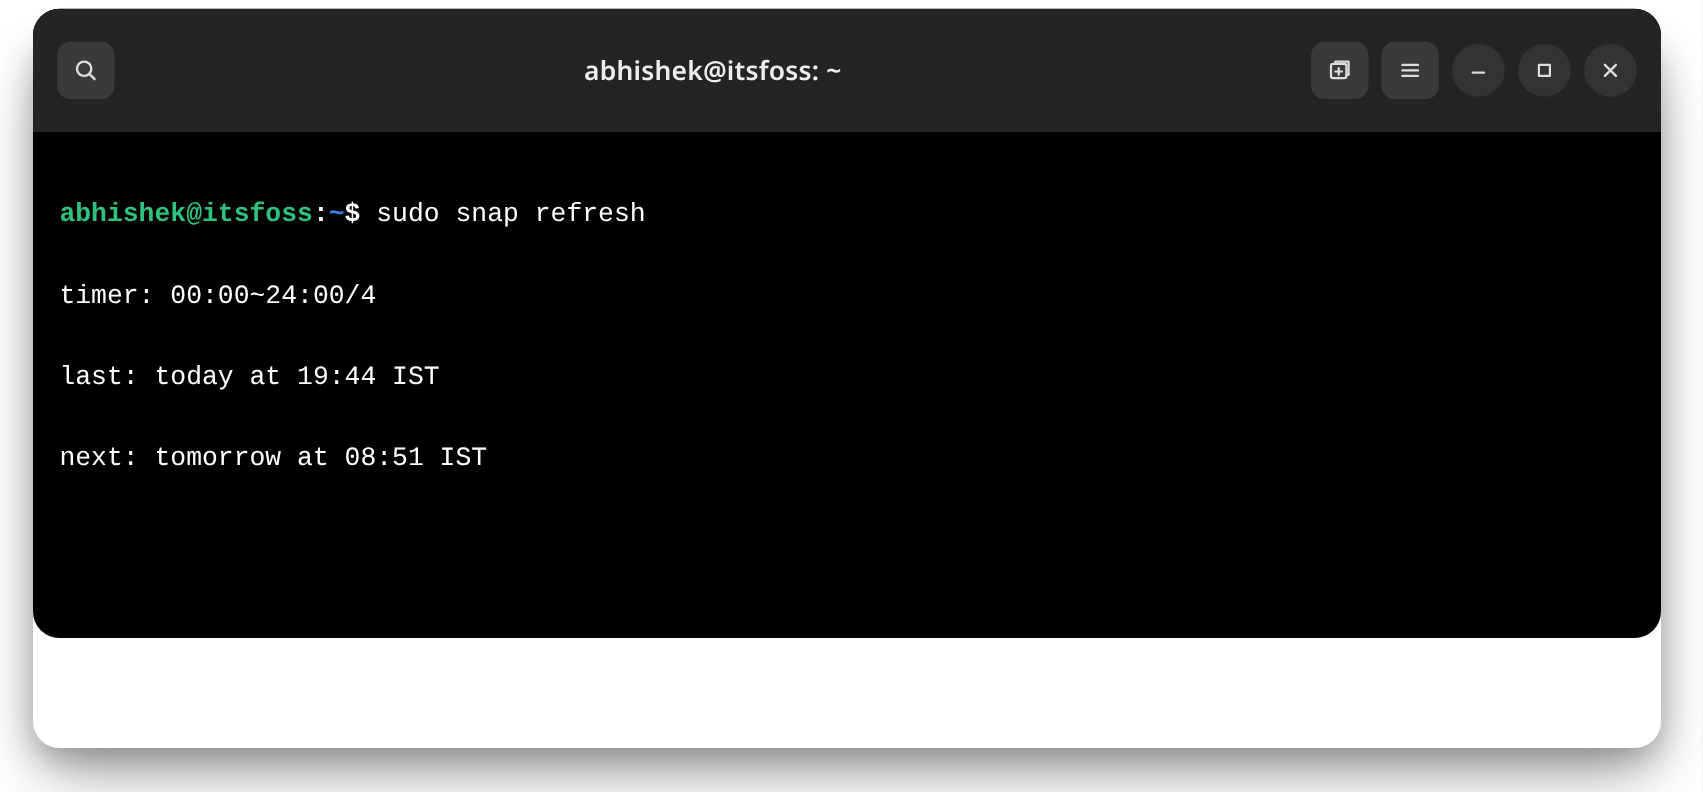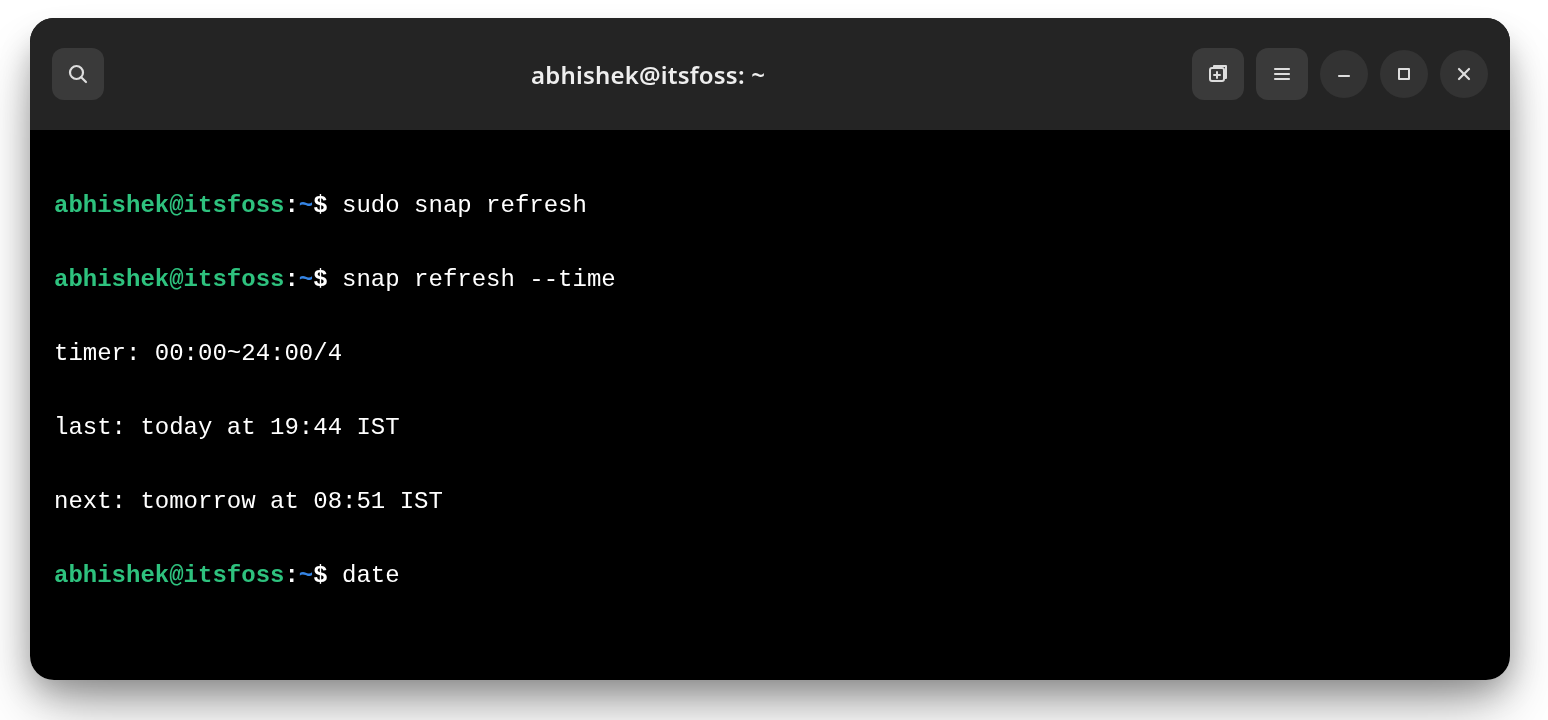--- a/index.html
+++ b/index.html
@@ -10,21 +10,21 @@
     --prompt-green:#2ec27e;
     --prompt-blue:#3584e4;
     --check-green:#26a269;
     --btn:#3a3a3a;
     --btn-round:#333333;
   }
   html,body{margin:0;padding:0;width:1548px;height:720px;background:var(--bg);font-family:system-ui,sans-serif;}
   .wrap{position:relative;width:1548px;height:720px;display:flex;align-items:flex-start;justify-content:center;}
   .shadow{position:absolute;left:30px;top:30px;width:1480px;height:650px;border-radius:24px;
     box-shadow:0 30px 60px -10px rgba(0,0,0,.35),0 10px 30px rgba(0,0,0,.25);}
-  .window{position:absolute;left:30px;top:18px;width:1480px;height:662px;border-radius:24px;overflow:hidden;
+  .window{position:absolute;left:30px;top:8px;width:1480px;height:572px;border-radius:24px;overflow:hidden;
     background:var(--window-body);}
   .titlebar{height:112px;background:var(--window-header);display:flex;align-items:center;padding:0 22px;box-sizing:border-box;}
   .tb-left,.tb-right{display:flex;align-items:center;gap:12px;}
   .tb-center{flex:1;text-align:center;color:#eee;font-weight:600;font-size:24px;letter-spacing:.2px;}
   .btn-square{width:52px;height:52px;border-radius:12px;background:var(--btn);display:flex;align-items:center;justify-content:center;color:#ddd;}
   .btn-round{width:48px;height:48px;border-radius:50%;background:var(--btn-round);display:flex;align-items:center;justify-content:center;color:#ddd;}
   .terminal{padding:20px 24px 0 24px;font-family:ui-monospace,Menlo,Consolas,"Liberation Mono",monospace;
     font-size:24px;line-height:37px;color:var(--text);white-space:pre;}
   .host{color:var(--prompt-green);font-weight:600;}
   .tilde{color:var(--prompt-blue);font-weight:600;}
@@ -94,25 +94,23 @@
               <line x1="5" y1="5" x2="15" y2="15"></line>
                 <line x1="15" y1="5" x2="5" y2="15"></line>
             </svg>
           </span>
         </div>
       </div>
     </div>
 
     <div class="terminal">
 <div><span class="host">abhishek@itsfoss</span><span class="colon">:</span><span class="tilde">~</span><span class="dollar">$</span><span> </span><span class="cmd">sudo snap refresh</span></div>
-<div><span class="host">abhishek@itsfoss</span><span class="colon">:</span><span class="tilde">~</span><span class="dollar">$</span><span> </span><span class="cmd">snap refresh --time</span></div>
 <div class="out">timer: 00:00~24:00/4</div>
 <div class="out">last: today at 19:44 IST</div>
 <div class="out">next: tomorrow at 08:51 IST</div>
-<div><span class="host">abhishek@itsfoss</span><span class="colon">:</span><span class="tilde">~</span><span class="dollar">$</span><span> </span><span class="cmd">date</span></div>
 
 
 
 
 
     </div>
 
   </div>
 </div>
 

